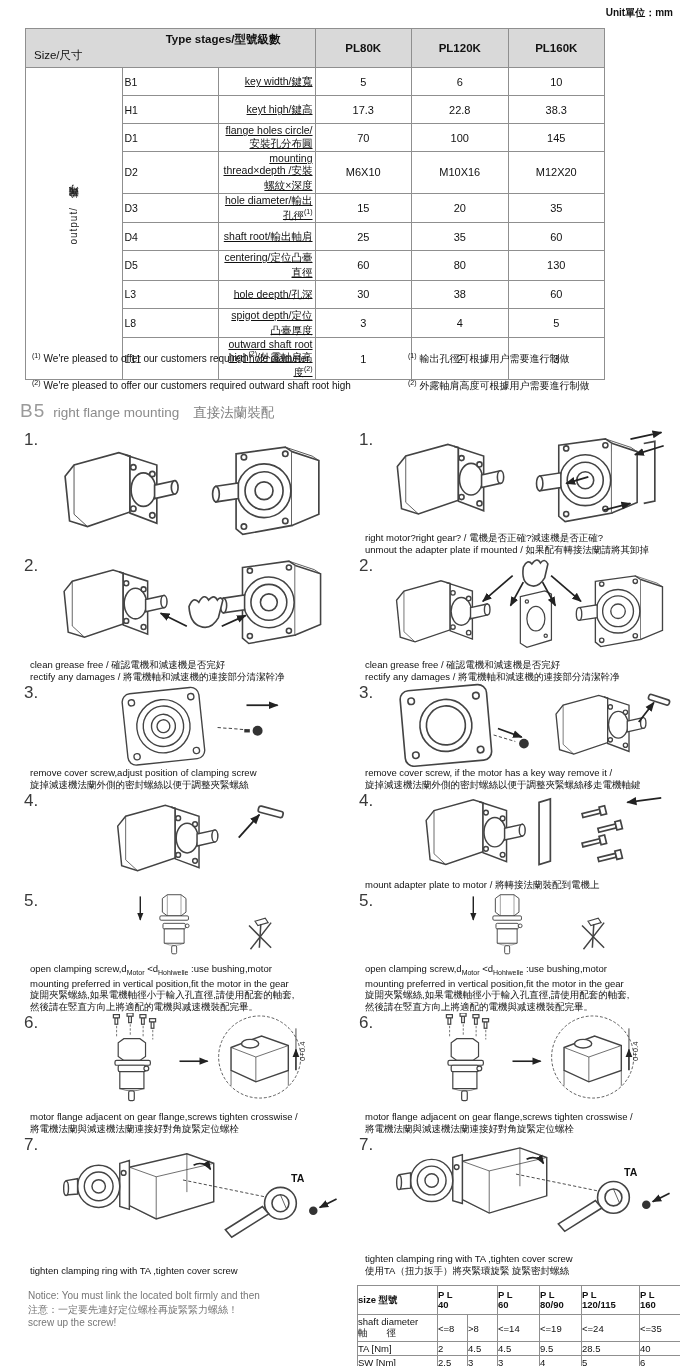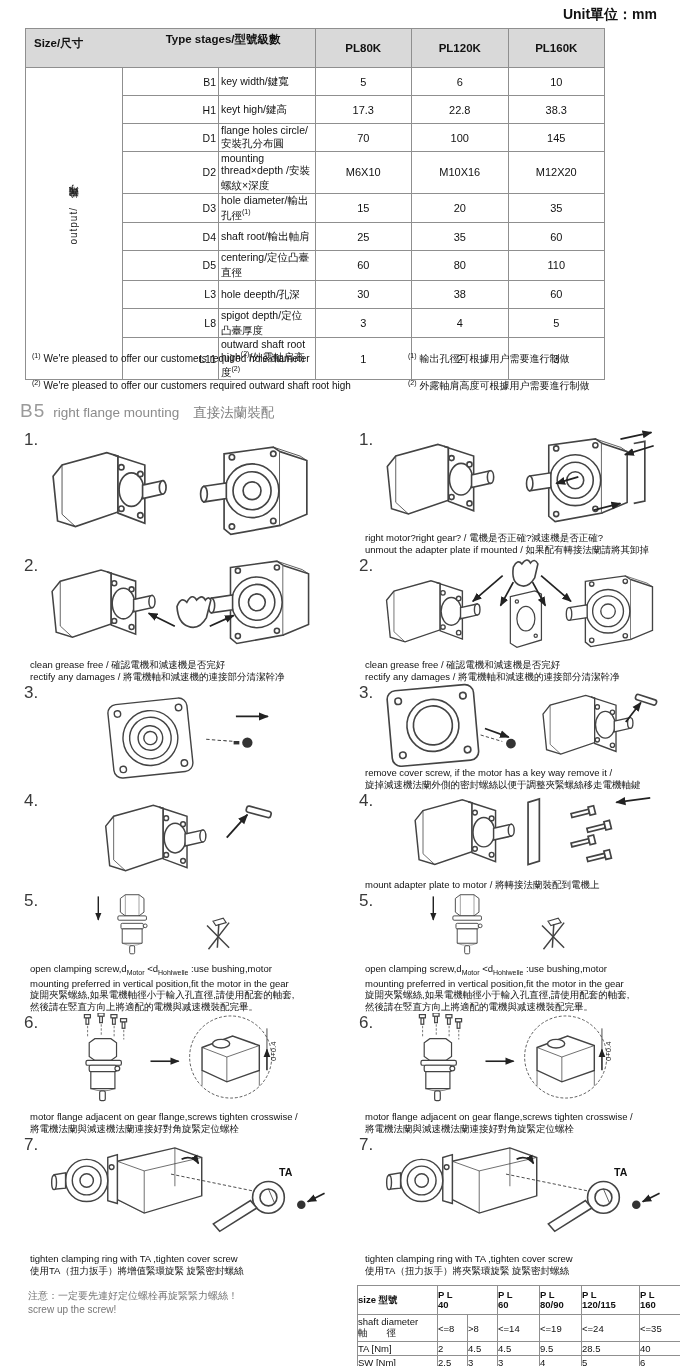--- a/index.html
+++ b/index.html
@@ -1,51 +1,51 @@
 <!DOCTYPE html>
 <html><head>
 <meta charset="utf-8">
 <style>
   html,body{margin:0;padding:0;}
   body{
     width:680px;height:1366px;position:relative;background:#fff;color:#111;
     font-family:"Liberation Sans","DejaVu Sans",sans-serif;font-size:10px;overflow:hidden;
   }
-  .unit{position:absolute;top:6px;right:23px;font-size:14px;font-weight:bold;}
+  .unit{position:absolute;top:6px;right:7px;font-size:10px;font-weight:bold;}
   
   table.spec{position:absolute;left:25px;top:28px;width:580px;border-collapse:collapse;table-layout:fixed;padding-left:33px;}
   table.spec th,table.spec td{border:1px solid #8f8f8f;padding:0 2px;}
   table.spec th{background:#d9d9d9;font-size:11.5px;height:38px;}
   th.corner{position:relative;background:
     linear-gradient(to bottom right,#d9d9d9 calc(50% - 0.8px),#9a9a9a calc(50% - 0.8px),#9a9a9a calc(50% + 0.8px),#d9d9d9 calc(50% + 0.8px));}
   .corner-top{position:absolute;top:3px;right:34px;font-weight:bold;}
-  .corner-bottom{position:absolute;bottom:16px;left:8px;font-weight:bold;margin-top:6px;}
+  .corner-bottom{position:absolute;bottom:4px;left:8px;font-weight:normal;margin-top:6px;}
   td.vcell{width:20px;text-align:center;vertical-align:middle;}
   .vtext{writing-mode:vertical-rl;transform:rotate(180deg);white-space:nowrap;margin:0 auto;font-size:10px;letter-spacing:1px;color:#222;}
-  td.code{width:30px;text-align:right;font-size:10.5px;height:27px;}
-  td.desc{width:210px;text-align:left;font-size:10.5px;padding-left:6px;}
+  td.code{width:30px;text-align:left;font-size:10.5px;height:27px;}
+  td.desc{width:210px;text-align:right;font-size:10.5px;padding-left:6px;text-decoration:underline;}
   td.val{text-align:center;font-size:11px;}
   td.desc sup{font-size:7px;}
   
   .footnotes{position:absolute;left:32px;top:352px;width:626px;display:grid;grid-template-columns:376px 1fr;row-gap:13px;font-size:10px;}
   .footnotes sup{font-size:7px;margin-right:3px;}
   
   .sections{position:absolute;left:20px;top:400px;width:650px;display:grid;grid-template-columns:335px 1fr;gap:48px;}
   .sec{white-space:nowrap;}
   .sec .code{font-size:19px;color:#9a9a9a;letter-spacing:1px;margin-right:8px;}
   .sec .en{font-size:13.5px;color:#8b8b8b;margin-right:14px;}
   .sec .zh{font-size:13.5px;color:#7e7e7e;}
   
   .steps{position:absolute;left:20px;top:430px;width:656px;display:grid;grid-template-columns:335px 1fr;}
   .col{display:flex;flex-direction:column;}
   .step{position:relative;display:flex;flex-direction:column;}
   .h126{height:126px}.h127{height:127px}.h108{height:108px}.h100{height:100px}
   .h122{height:122px}.h142{height:142px}
   .stepnum{position:absolute;left:4px;top:0;font-size:17px;color:#3a3a3a;}
-  .art{flex:1;display:flex;align-items:flex-start;padding-left:26px;min-height:0;}
+  .art{flex:1;display:flex;justify-content:center;align-items:flex-start;padding-left:26px;min-height:0;}
   .art svg{height:100%;max-width:286px;}
   .cap{margin-top:auto;padding-left:10px;font-size:9.5px;line-height:1.24;}
   .subm{font-size:7px;vertical-align:sub;}
   .notice{margin-top:12px;padding-left:8px;color:#777;font-size:10px;line-height:1.35;}
   
   table.torque{margin-top:8px;margin-left:2px;width:328px;border-collapse:collapse;table-layout:fixed;font-size:9.5px;}
   table.torque td{border:1px solid #8f8f8f;padding:1px 0;}
   table.torque .t-label{font-weight:bold;}
   table.torque .t-head td{font-weight:bold;line-height:1.05;height:26px;}
   
@@ -212,21 +212,21 @@
     <td class="desc"><span>shaft root/輸出軸肩</span><sup></sup></td>
     <td class="val">25</td>
     <td class="val">35</td>
     <td class="val">60</td>
   </tr>
   <tr>
     <td class="code">D5</td>
     <td class="desc"><span>centering/定位凸臺直徑</span><sup></sup></td>
     <td class="val">60</td>
     <td class="val">80</td>
-    <td class="val">110</td>
+    <td class="val">130</td>
   </tr>
   <tr>
     <td class="code">L3</td>
     <td class="desc"><span>hole deepth/孔深</span><sup></sup></td>
     <td class="val">30</td>
     <td class="val">38</td>
     <td class="val">60</td>
   </tr>
   <tr>
     <td class="code">L8</td>
@@ -295,20 +295,24 @@
           <svg viewBox="0 0 250 76">
         <use href="#sym-flange-front" x="46" y="0" width="92" height="76"></use>
         <line class="dash" x1="140" y1="40" x2="166" y2="42"></line>
         <g>
               <circle class="dark" cx="176" cy="43" r="4.5"></circle>
               <path d="M169 43 h-5" stroke="#333" stroke-width="3"></path>
             </g>
         <line class="arr" x1="166" y1="20" x2="194" y2="20"></line>
       </svg>
         </div>
+      <div class="cap">
+        <div>remove cover screw,adjust position of clamping screw</div>
+          <div>旋掉減速機法蘭外側的密封螺絲以便于調整夾緊螺絲</div>
+      </div>
     </div>
 
     <div class="step h100">
       <div class="stepnum">4.</div>
       <div class="art">
           <svg viewBox="0 0 250 78">
         <use href="#sym-motor" x="36" y="0" width="126" height="78"></use>
         <rect class="ln" x="176" y="8" width="22" height="5.5" rx="2" transform="rotate(15 176 8)"></rect>
         <line class="arr" x1="158" y1="36" x2="176" y2="16"></line>
       </svg>
@@ -368,25 +372,25 @@
           <path class="thin" d="M210 48 L216 62"></path>
           <path class="ln" d="M199 66 L164 88 L158 81 L193 59 Z"></path>
         </g>
         <text x="220" y="36" font-size="10" font-weight="bold" fill="#111">TA</text>
         <circle class="dark" cx="241" cy="63" r="4"></circle>
         <line class="arr" x1="263" y1="52" x2="247" y2="60"></line>
       </svg>
         </div>
       <div class="cap">
         <div>tighten clamping ring with TA ,tighten cover screw</div>
-          <div>使用TA（扭力扳手）將增值緊環旋緊 旋緊密封螺絲</div>
       </div>
     </div>
 
     <div class="notice">
+      <div>Notice: You must link the located bolt firmly and then</div>
       <div>注意：一定要先連好定位螺栓再旋緊緊力螺絲！</div>
       <div>screw up the screw!</div>
     </div>
   </div>
 
   <div class="col">
 
     <div class="step h126">
       <div class="stepnum">1.</div>
       <div class="art">

